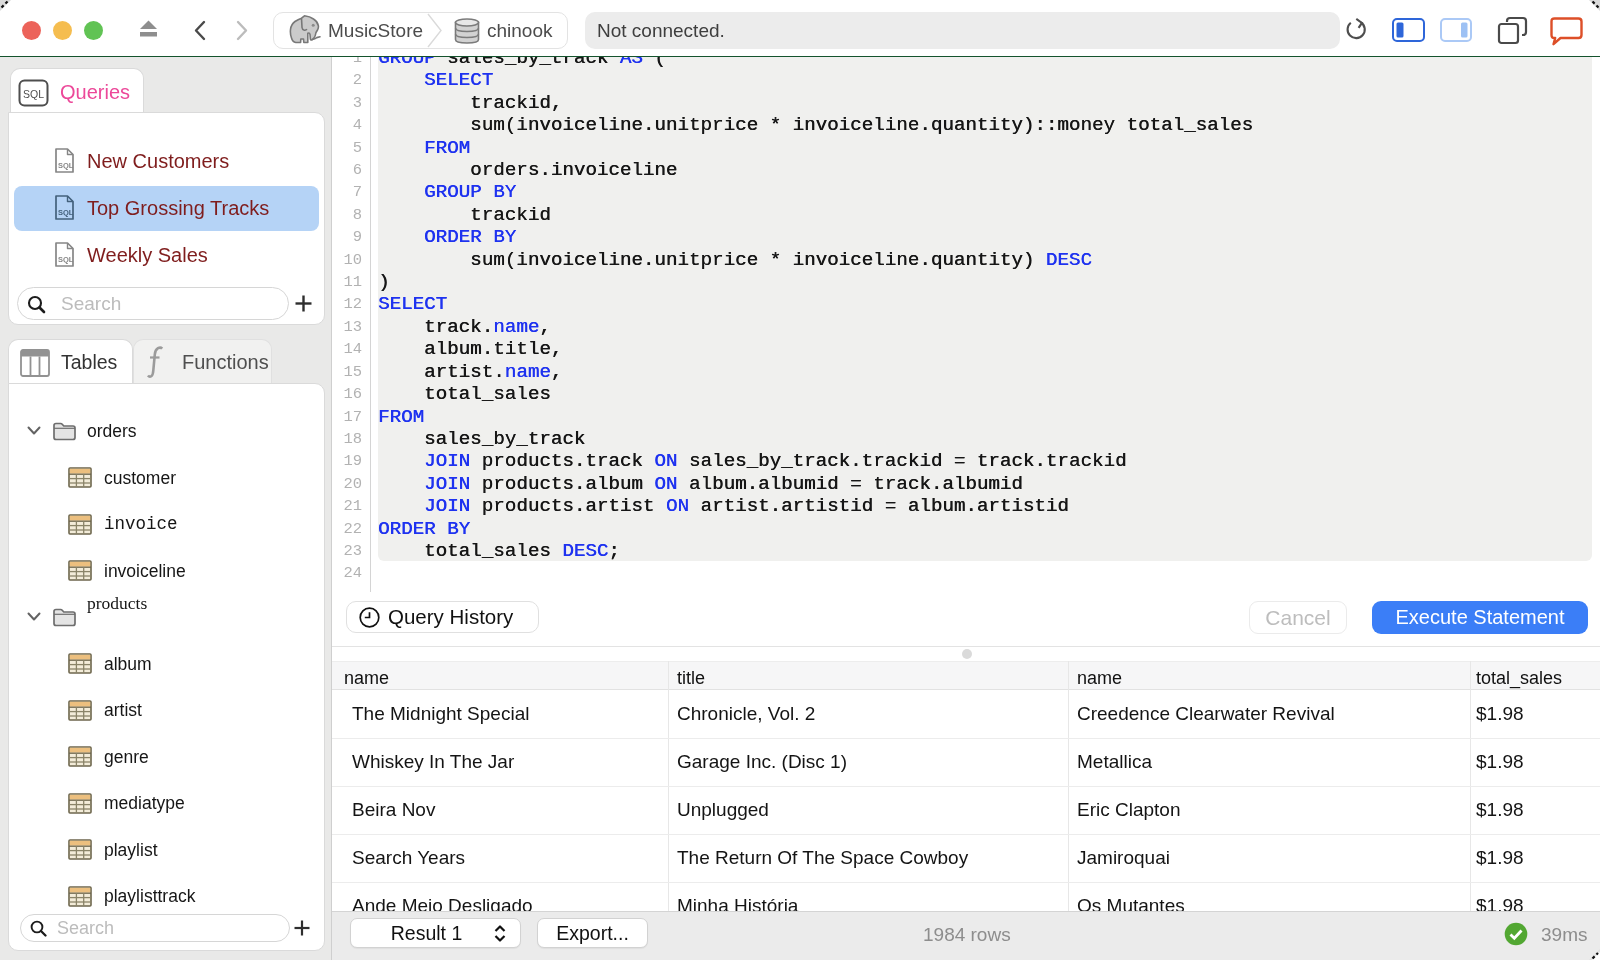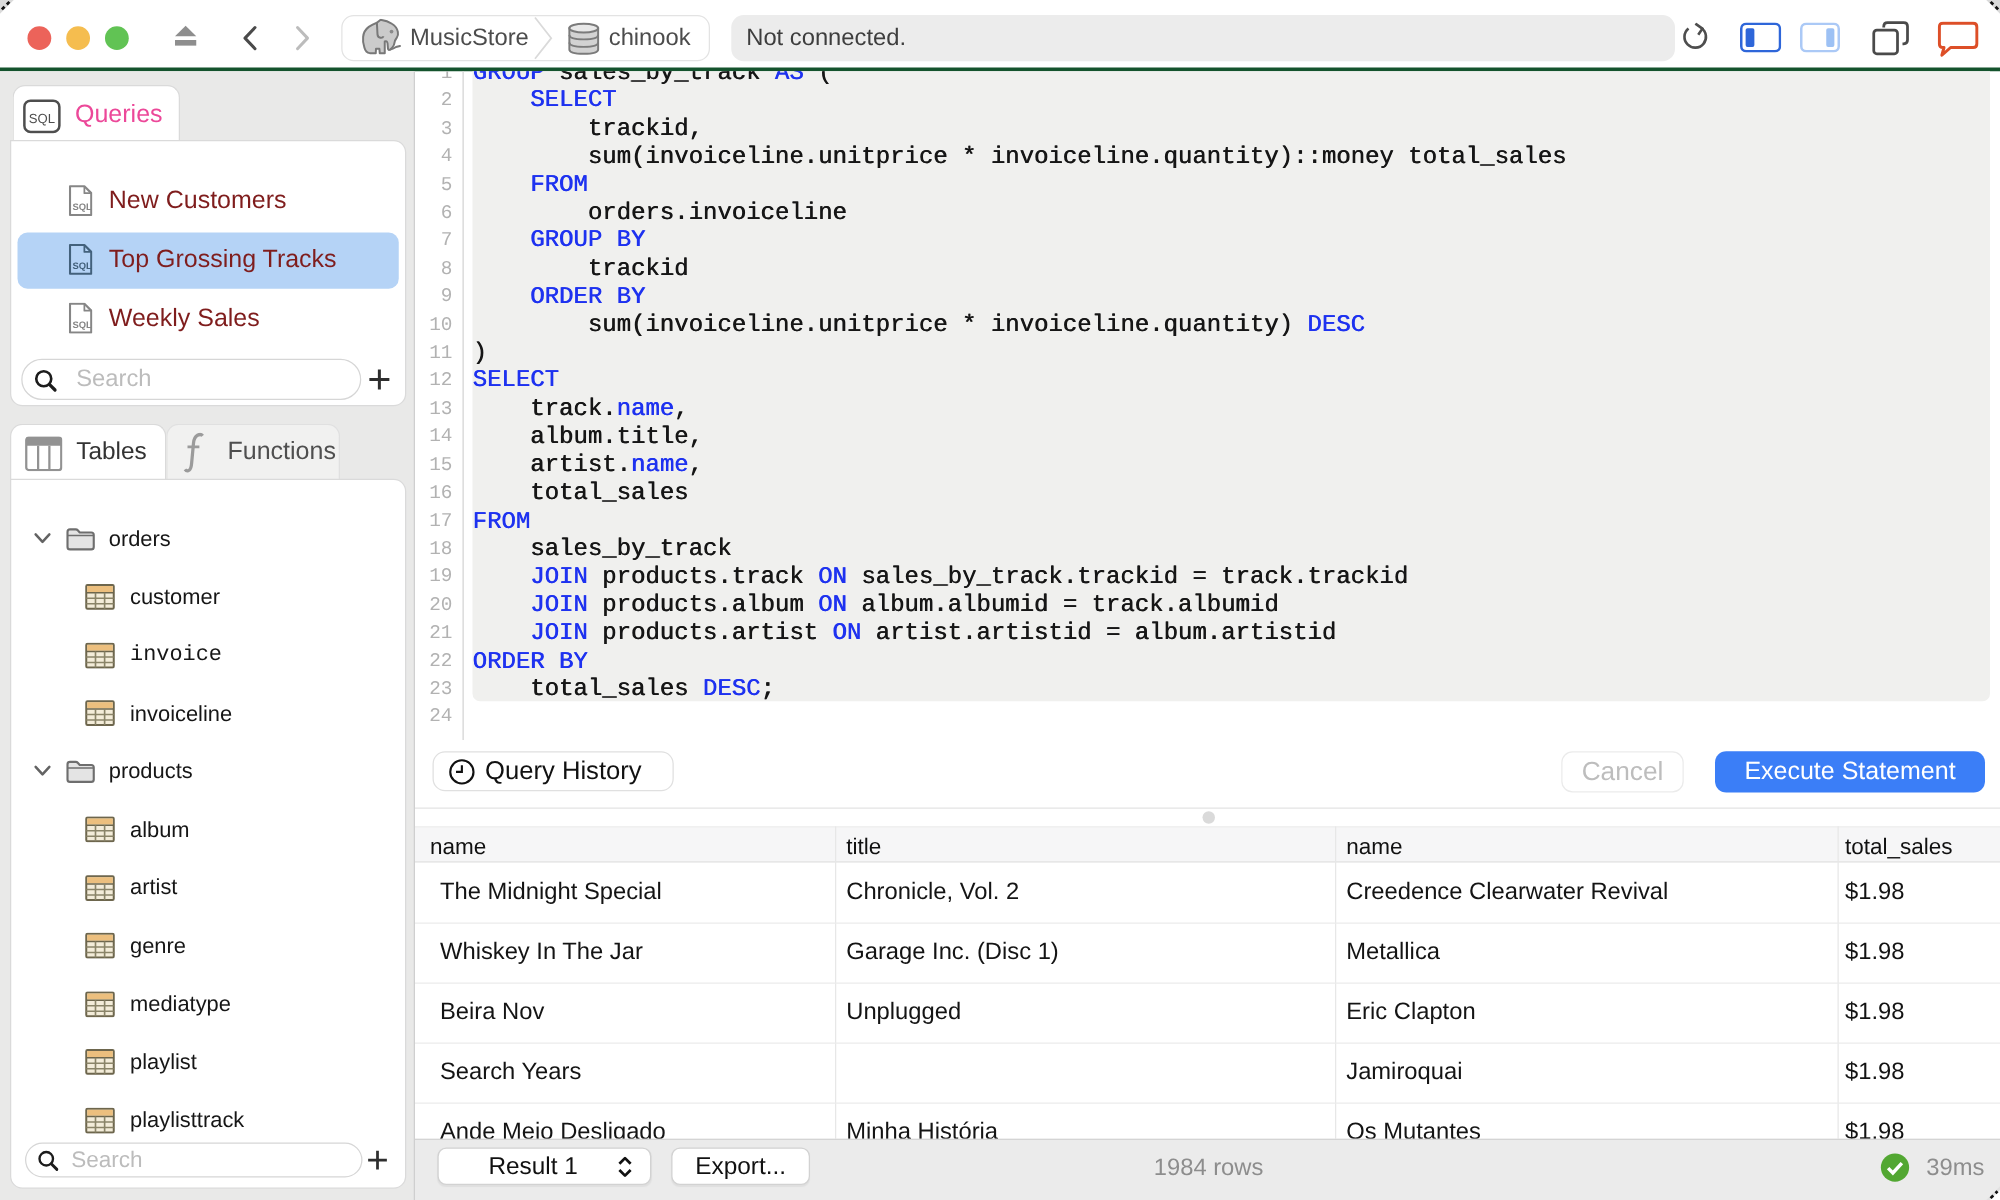--- a/index.html
+++ b/index.html
@@ -4,21 +4,21 @@
 <style>
   * { margin:0; padding:0; box-sizing:border-box; }
   html,body { width:1600px; height:960px; overflow:hidden; background:#fff;
     font-family:"Liberation Sans", sans-serif; }
   .abs { position:absolute; }
   .vc { transform:translateY(-50%); white-space:nowrap; }
   #page { position:relative; width:1600px; height:960px; }
 
   
   #toolbar { position:absolute; left:0; top:0; width:1600px; height:57px;
-    background:#ffffff; border-bottom:3px solid #14532d; }
+    background:#ffffff; border-bottom:1px solid #14532d; }
   .tl { position:absolute; top:21px; width:19px; height:19px; border-radius:50%; }
   .crumb { position:absolute; top:12px; height:37px; background:#fff;
     border:1px solid #e3e3e3; border-radius:10px; }
   .ncfield { position:absolute; left:585px; top:12px; width:755px; height:37px;
     background:#ececec; border-radius:10px; }
 
   
   #sidebar { position:absolute; left:0; top:57px; width:332px; height:903px;
     background:#e9e9e8; border-right:1px solid #cfcfcf; }
   .tab { position:absolute; background:#fff; border-radius:10px 10px 0 0;
@@ -206,21 +206,21 @@
     <line x1="1" y1="16" x2="23" y2="16" stroke="#8a8468" stroke-width="1.3"></line>
   </svg>
   <div class="treetxt vc" style="left:104px; top:570.5px;">invoiceline</div>
   <svg class="abs" style="left:27px; top:612.0px;" width="14" height="10" viewBox="0 0 14 10">
     <path d="M1.5 1.5 L7 7.5 L12.5 1.5" fill="none" stroke="#636363" stroke-width="2" stroke-linecap="round" stroke-linejoin="round"></path>
   </svg>
   <svg class="abs" style="left:52px; top:606.5px;" width="25" height="21" viewBox="0 0 25 21">
     <path d="M2 4.5 Q2 2.5 4 2.5 L8.6 2.5 Q9.6 2.5 10.2 3.2 L11.8 5 L21 5 Q23 5 23 7 L23 16.5 Q23 18.5 21 18.5 L4 18.5 Q2 18.5 2 16.5 Z" fill="#e4e4e4" stroke="#6e6e6e" stroke-width="1.7" stroke-linejoin="round"></path>
     <path d="M2 7.3 L23 7.3" stroke="#6e6e6e" stroke-width="1.2"></path>
   </svg>
-  <div class="treetxt vc" style="left:87px; top:617.0px;">products</div>
+  <div class="treetxt vc" style="left:87px; top:603px;font-family:Liberation Serif, serif;">products</div>
   <svg class="abs" style="left:68px; top:653.0px;" width="24" height="21" viewBox="0 0 24 21">
     <rect x="1" y="1" width="22" height="19" rx="1" fill="#f3ecd9" stroke="#6d664d" stroke-width="1.6"></rect>
     <rect x="1.8" y="1.8" width="20.4" height="4.8" fill="#ecbf7e"></rect>
     <line x1="1" y1="7.2" x2="23" y2="7.2" stroke="#6d664d" stroke-width="1.3"></line>
     <line x1="8.4" y1="7.2" x2="8.4" y2="20" stroke="#8a8468" stroke-width="1.3"></line>
     <line x1="15.7" y1="7.2" x2="15.7" y2="20" stroke="#8a8468" stroke-width="1.3"></line>
     <line x1="1" y1="11.6" x2="23" y2="11.6" stroke="#8a8468" stroke-width="1.3"></line>
     <line x1="1" y1="16" x2="23" y2="16" stroke="#8a8468" stroke-width="1.3"></line>
   </svg>
   <div class="treetxt vc" style="left:104px; top:663.5px;">album</div>
@@ -347,20 +347,21 @@
   <div class="cell vc" style="left:1476px; top:714px;">$1.98</div>
   <div class="cell vc" style="left:352px; top:762px;">Whiskey In The Jar</div>
   <div class="cell vc" style="left:677px; top:762px;">Garage Inc. (Disc 1)</div>
   <div class="cell vc" style="left:1077px; top:762px;">Metallica</div>
   <div class="cell vc" style="left:1476px; top:762px;">$1.98</div>
   <div class="cell vc" style="left:352px; top:810px;">Beira Nov</div>
   <div class="cell vc" style="left:677px; top:810px;">Unplugged</div>
   <div class="cell vc" style="left:1077px; top:810px;">Eric Clapton</div>
   <div class="cell vc" style="left:1476px; top:810px;">$1.98</div>
   <div class="cell vc" style="left:352px; top:858px;">Search Years</div>
+  <div class="cell vc" style="left:677px; top:858px;">The Return Of The Space Cowboy</div>
   <div class="cell vc" style="left:1077px; top:858px;">Jamiroquai</div>
   <div class="cell vc" style="left:1476px; top:858px;">$1.98</div>
   <div class="cell vc" style="left:352px; top:906px;">Ande Meio Desligado</div>
   <div class="cell vc" style="left:677px; top:906px;">Minha História</div>
   <div class="cell vc" style="left:1077px; top:906px;">Os Mutantes</div>
   <div class="cell vc" style="left:1476px; top:906px;">$1.98</div>
 
   <div id="statusbar"></div>
   <div class="sbtn" style="left:350px; width:171px;">
       <span style="margin-right:18px;">Result 1</span>

